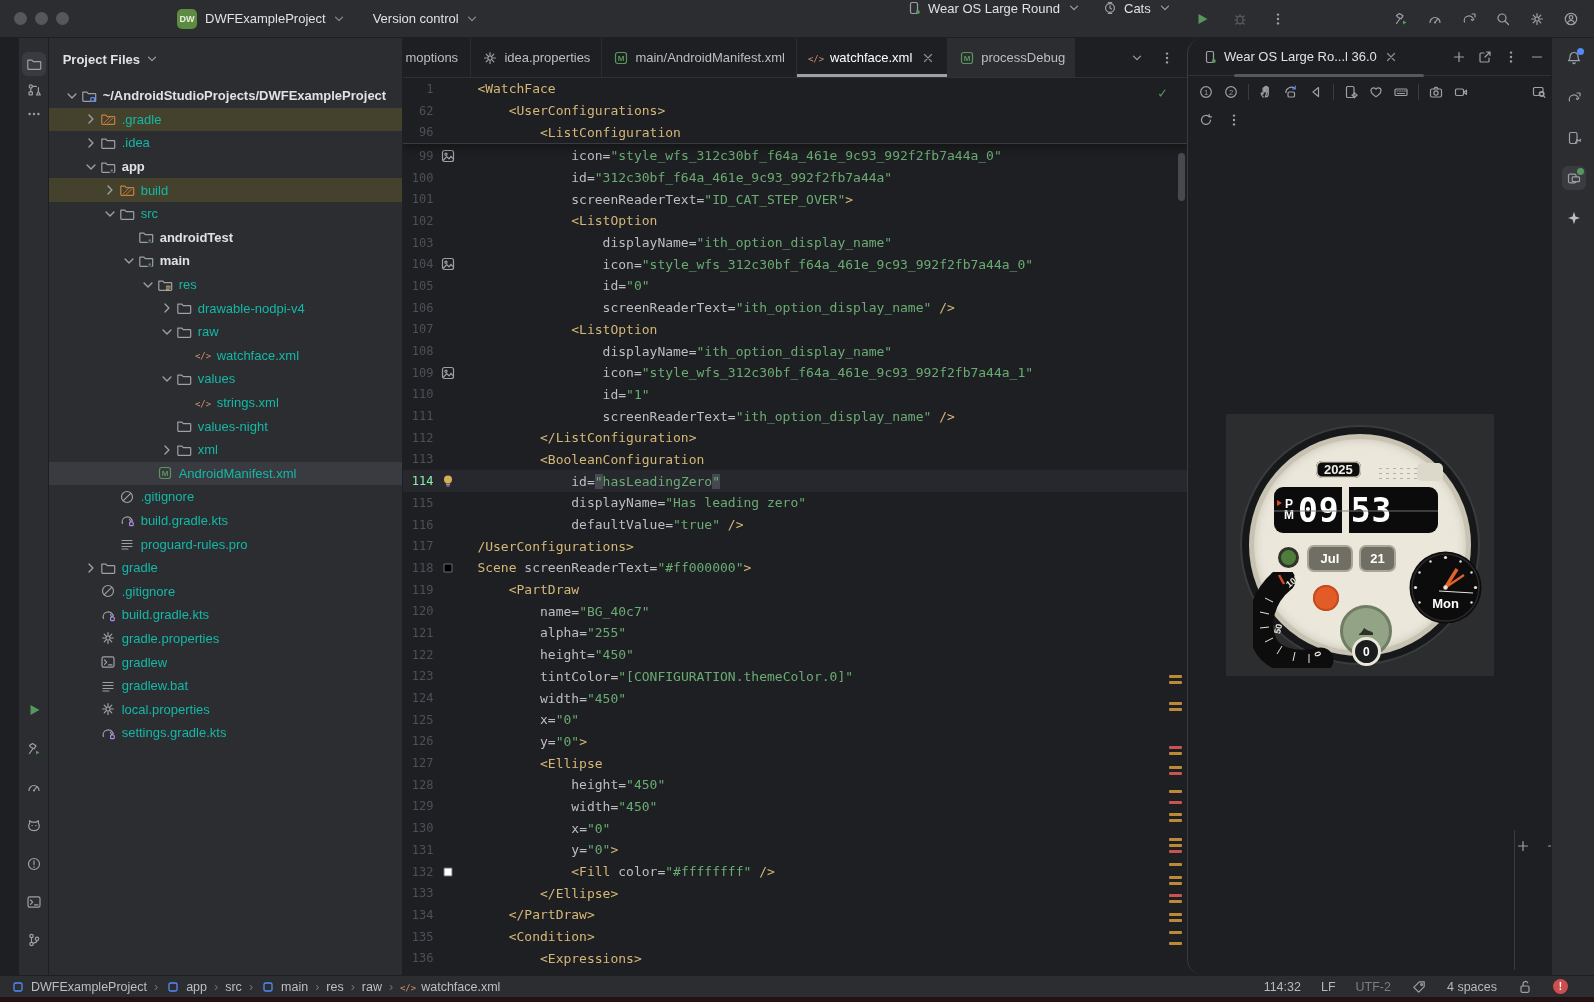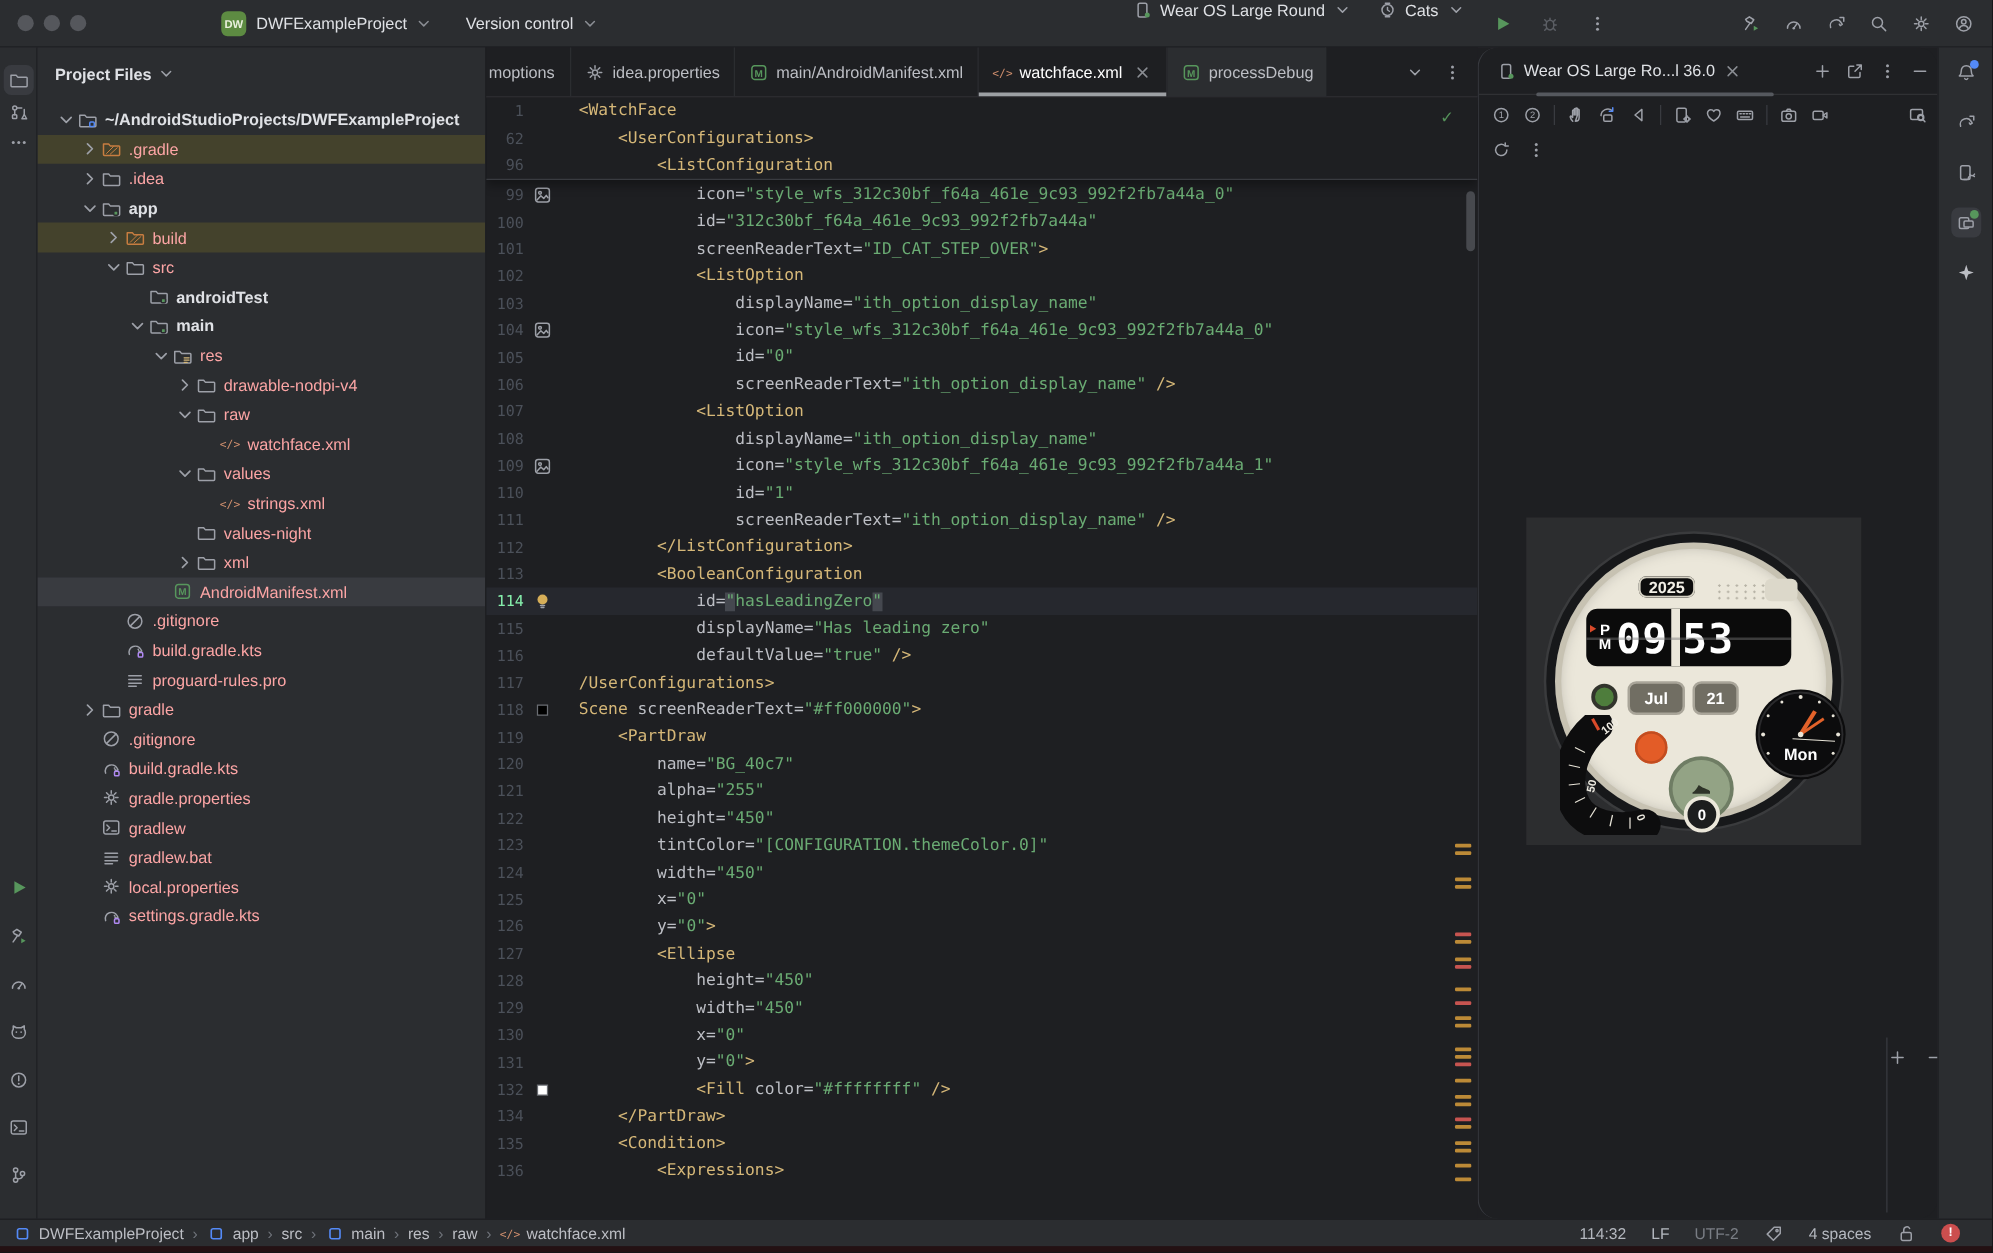--- a/index.html
+++ b/index.html
@@ -17,35 +17,35 @@
   .proj-badge { width:20px; height:20px; border-radius:5px; background:#5d8b42; color:#e9f0dd; font-weight:bold; font-size:9px;
                 display:flex; align-items:center; justify-content:center; margin:0 8px 0 108px; }
   .tb-item { display:flex; align-items:center; gap:5px; color:#dfe1e5; margin-right:26px; cursor:default; }
   .tb-item .chev { color:#8a8d93; }
   .tb-right { position:absolute; right:0; top:0; height:38px; display:flex; align-items:center; gap:0; }
   .tb-ic { width:34px; height:38px; display:flex; align-items:center; justify-content:center; }
   .run-group { position:absolute; left:898px; top:0; height:38px; display:flex; align-items:flex-start; gap:4px; }
   .sel { display:flex; align-items:center; gap:6px; color:#dfe1e5; padding:0 8px; }
 
   
-  .main { position:absolute; left:0; top:38px; width:1594px; height:937px; display:flex; }
+  .main { position:absolute; left:0; top:38px; width:1594px; height:937px; display:flex;padding-left:19px; }
   .lstripe { width:30px; background:#2b2d30; position:relative; border-right:1px solid #1e1f22; }
   .stripe-btn { position:absolute; left:3px; width:24px; height:24px; border-radius:6px; display:flex; align-items:center; justify-content:center; }
   .stripe-btn.active { background:#393b40; }
   .project { width:358px; background:#2b2d30; position:relative; overflow:hidden; }
   .editor { width:794px; background:#1e1f22; position:relative; border-left:1px solid #1e1f22; }
   .device { width:368px; background:#1e1f22; position:relative; border-left:1px solid #393b40;border-radius:16px; }
   .rstripe { width:44px; background:#2b2d30; position:relative; border-left:1px solid #1e1f22; }
 
   
   .proj-head { display:flex; align-items:center; gap:4px; padding:13px 0 6px 14px; color:#dfe1e5; font-weight:bold; }
   .tree { position:absolute; top:46px; left:0; right:0; }
   .trow { height:23.6px; display:flex; align-items:center; white-space:nowrap; cursor:default; }
   .trow .chev { width:18px; display:flex; justify-content:center; color:#9da0a8; }
-  .trow .lbl { margin-left:6px; color:#fca5a5; }
+  .trow .lbl { margin-left:6px; color:#14b8a6; }
   .trow.bold .lbl { color:#dfe1e5; font-weight:bold; }
   .trow.olive { background:#44422c; }
   .trow.selected { background:#393b40; }
 
   
   .tabbar { height:40px; display:flex; align-items:stretch; border-bottom:1px solid #303134; background:#1e1f22; }
   .tab { display:flex; align-items:center; gap:6px; padding:0 11px; border-right:1px solid #2b2d30; color:#bcbec4; position:relative; white-space:nowrap; }
   .tab.partial1 { width:68px; overflow:hidden; padding-left:2px; }
   .tab.partial2 { width:127px; overflow:hidden; background:#2b2d30; }
   .tab.active { color:#ffffff; }
@@ -980,20 +980,25 @@
             <div class="cl">
               <span class="num">132</span>
               <span class="gut">
                 <span class="icn">
                   <svg viewBox="0 0 16 16">
                     <rect x="4" y="4" width="8" height="8" fill="#fff" stroke="#6a6d73" stroke-width="1"></rect>
                   </svg>
                 </span>
               </span>
               <pre><span class="sT">            &lt;Fill</span><span class="sP"> </span><span class="sA">color</span><span class="sP">=</span><span class="sV">"#ffffffff"</span><span class="sP"> </span><span class="sT">/&gt;</span></pre>
+            </div>
+            <div class="cl">
+              <span class="num">133</span>
+              <span class="gut"></span>
+              <pre><span class="sT">        &lt;/Ellipse&gt;</span></pre>
             </div>
             <div class="cl">
               <span class="num">134</span>
               <span class="gut"></span>
               <pre><span class="sT">    &lt;/PartDraw&gt;</span></pre>
             </div>
             <div class="cl">
               <span class="num">135</span>
               <span class="gut"></span>
               <pre><span class="sT">    &lt;Condition&gt;</span></pre>

